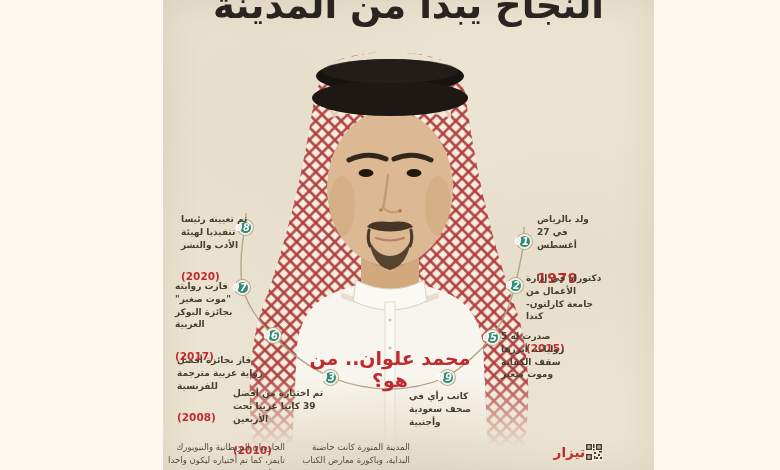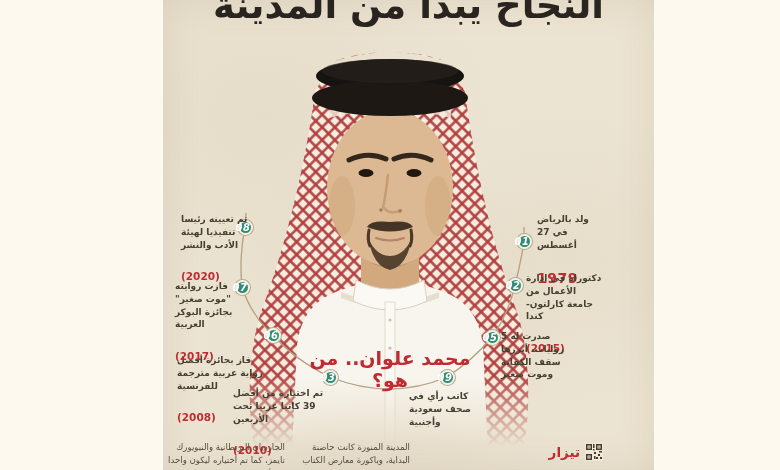--- a/index.html
+++ b/index.html
@@ -47,21 +47,21 @@
   .question{
     position:absolute;left:127px;top:347px;width:200px;text-align:center;
     font-size:19px;font-weight:800;color:#bf2b30;
   }
   .fcol{
     position:absolute;top:441px;font-size:8.6px;color:#554a3c;
     line-height:1.55;text-align:right;font-weight:500;
   }
   .brand{
     position:absolute;left:372px;top:439px;width:68px;height:26px;
-    display:flex;align-items:center;justify-content:flex-start;gap:5px;
+    display:flex;align-items:center;justify-content:flex-start;
   }
   .brand-name{color:#bf2b30;font-weight:800;font-size:13.5px;}
   .qr{width:18px;height:18px;flex:0 0 auto;}
 </style>
 </head>
 <body>
 
 <div class="stage">
 
   <h1 class="title">النجاح يبدأ من المدينة</h1>

